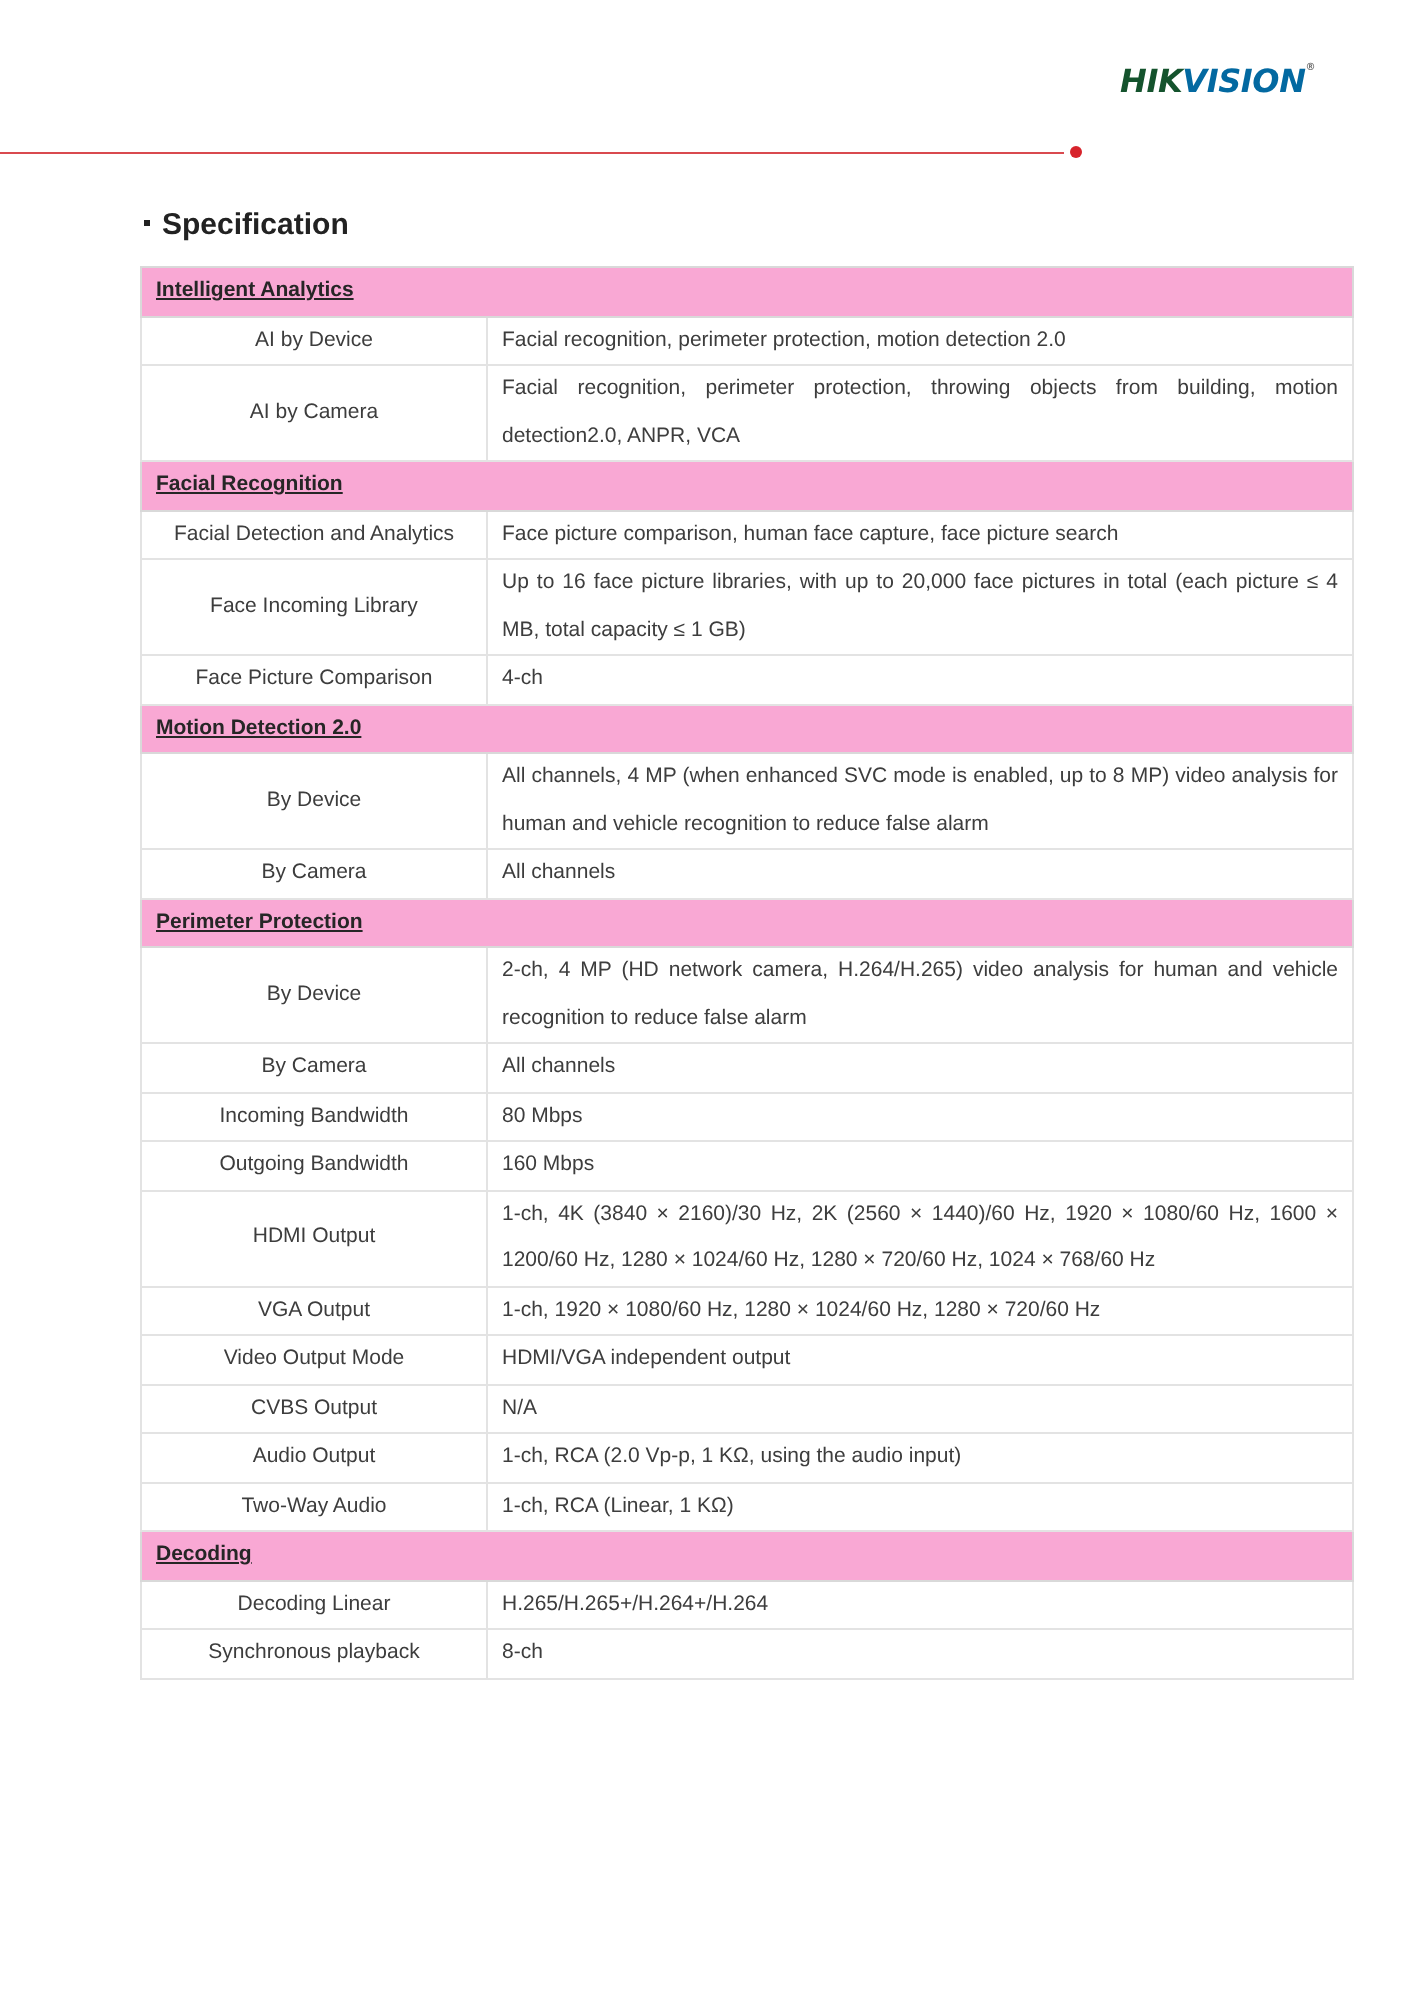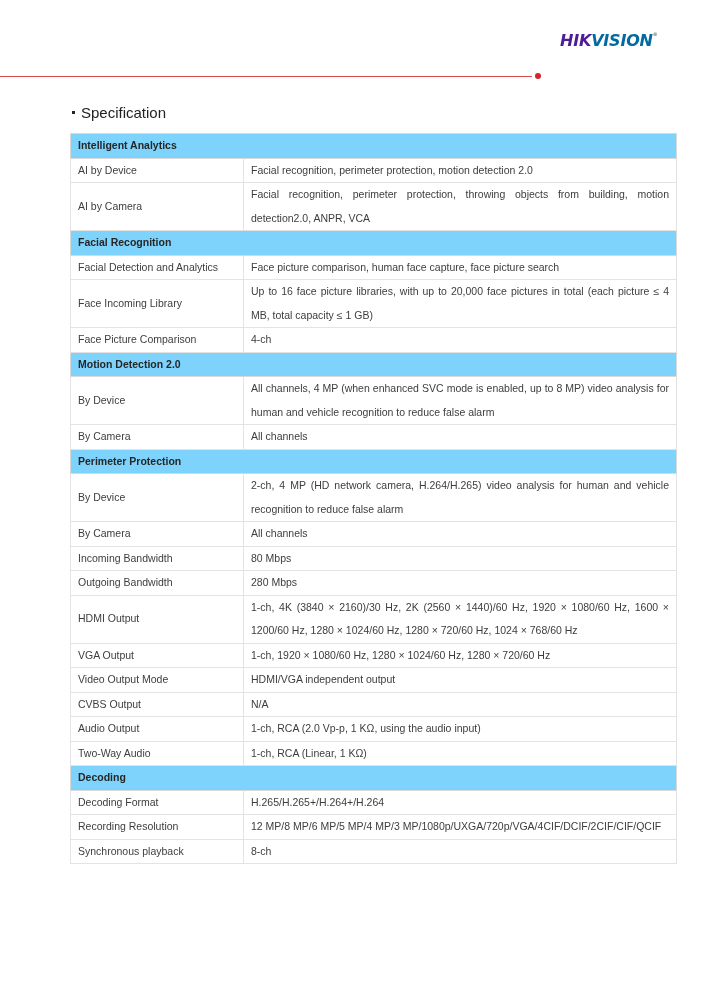--- a/index.html
+++ b/index.html
@@ -1,31 +1,31 @@
 <!DOCTYPE html>
 <html><head>
 <meta charset="utf-8">
 <style>
   html, body { margin: 0; padding: 0; background: #ffffff; }
   body { width: 707px; height: 1000px; position: relative; overflow: hidden;
          font-family: "Liberation Sans", sans-serif; color: #3a3a3a; }
   .logo { position: absolute; top: 31px; left: 560px; font-family: "DejaVu Sans", sans-serif;
           font-style: italic; font-weight: bold; font-size: 16px; letter-spacing: -0.2px; }
-  .logo .hik { color: #4c1d95; }
+  .logo .hik { color: #14532d; }
   .logo .vision { color: #0369a1; font-weight: bold; }
   .logo .tm { font-size: 5px; color: #6f6f6f; vertical-align: top; font-style: normal; }
   .rule { position: absolute; top: 76px; left: 0; width: 532px; height: 1px; background: #d94a4f; }
   .rule-dot { position: absolute; top: 73px; left: 535px; width: 6px; height: 6px; border-radius: 50%; background: #d7232b; }
-  .section-title { position: absolute; top: 104px; left: 70px; font-size: 15px; font-weight: normal; color: #222; text-align: center; }
+  .section-title { position: absolute; top: 104px; left: 70px; font-size: 15px; font-weight: bold; color: #222; text-align: center; }
   .section-title .bullet { display: inline-block; width: 3px; height: 3px; background: #222; margin: 0 6px 3px 2px; vertical-align: middle; }
   table.spec { position: absolute; top: 133px; left: 70px; width: 607px; border-collapse: collapse; font-size: 10.5px; }
   table.spec td { border: 1px solid #e3e3e3; padding: 0 7px; vertical-align: middle; line-height: 23.5px; color: #3d3d3d; }
-  table.spec td.label { width: 158px; }
+  table.spec td.label { width: 158px; text-align: center; }
   table.spec td.value { text-align: justify; }
-  table.spec tr.group td { background: #7dd3fc; font-weight: bold; color: #262626; border-color: #d9d9d9; height: 23px; }
+  table.spec tr.group td { background: #f9a8d4; font-weight: bold; color: #262626; border-color: #d9d9d9; height: 23px; text-decoration: underline; }
   table.spec tr.row td { height: 23px; }
 </style>
 </head>
 <body>
 
 <div class="logo">
   <span class="hik">HIK</span><span class="vision">VISION</span><span class="tm">®</span>
 </div>
 <div class="rule"></div>
 <div class="rule-dot"></div>
@@ -83,21 +83,21 @@
       <tr class="row">
         <td class="label">By Camera</td>
         <td class="value">All channels</td>
       </tr>
       <tr class="row">
         <td class="label">Incoming Bandwidth</td>
         <td class="value">80 Mbps</td>
       </tr>
       <tr class="row">
         <td class="label">Outgoing Bandwidth</td>
-        <td class="value">280 Mbps</td>
+        <td class="value">160 Mbps</td>
       </tr>
       <tr class="row">
         <td class="label">HDMI Output</td>
         <td class="value">1-ch, 4K (3840 × 2160)/30 Hz, 2K (2560 × 1440)/60 Hz, 1920 × 1080/60 Hz, 1600 × 1200/60 Hz, 1280 × 1024/60 Hz, 1280 × 720/60 Hz, 1024 × 768/60 Hz</td>
       </tr>
       <tr class="row">
         <td class="label">VGA Output</td>
         <td class="value">1-ch, 1920 × 1080/60 Hz, 1280 × 1024/60 Hz, 1280 × 720/60 Hz</td>
       </tr>
       <tr class="row">
@@ -113,25 +113,21 @@
         <td class="value">1-ch, RCA (2.0 Vp-p, 1 KΩ, using the audio input)</td>
       </tr>
       <tr class="row">
         <td class="label">Two-Way Audio</td>
         <td class="value">1-ch, RCA (Linear, 1 KΩ)</td>
       </tr>
       <tr class="group">
         <td colspan="2">Decoding</td>
       </tr>
       <tr class="row">
-        <td class="label">Decoding Format</td>
+        <td class="label">Decoding Linear</td>
         <td class="value">H.265/H.265+/H.264+/H.264</td>
-      </tr>
-      <tr class="row">
-        <td class="label">Recording Resolution</td>
-        <td class="value">12 MP/8 MP/6 MP/5 MP/4 MP/3 MP/1080p/UXGA/720p/VGA/4CIF/DCIF/2CIF/CIF/QCIF</td>
       </tr>
       <tr class="row">
         <td class="label">Synchronous playback</td>
         <td class="value">8-ch</td>
       </tr>
     </tbody>
 </table>
 
 </body></html>

